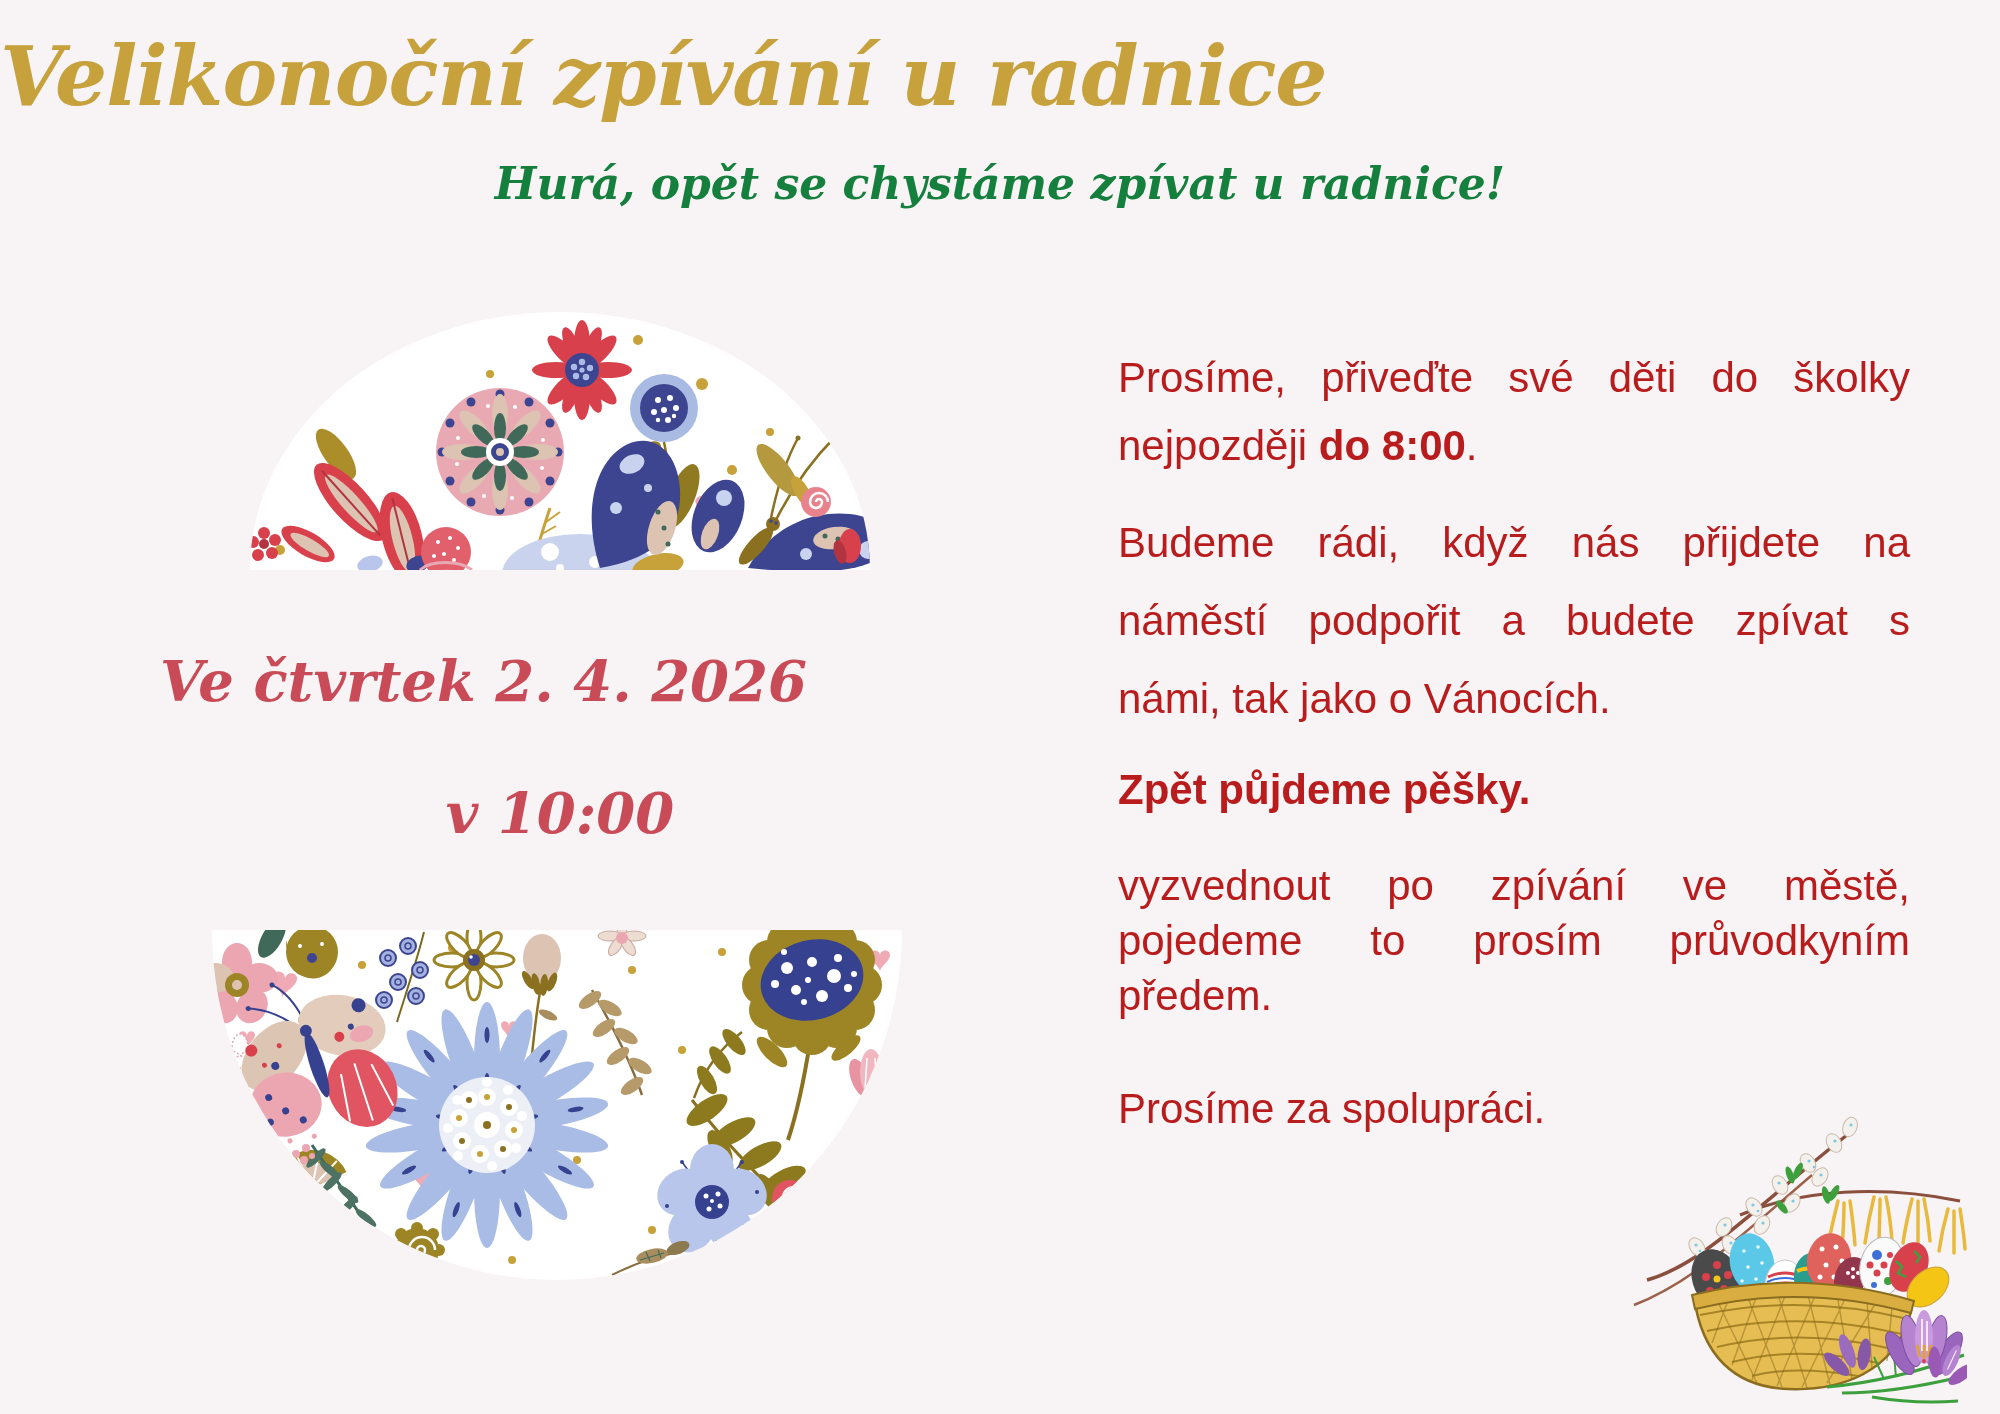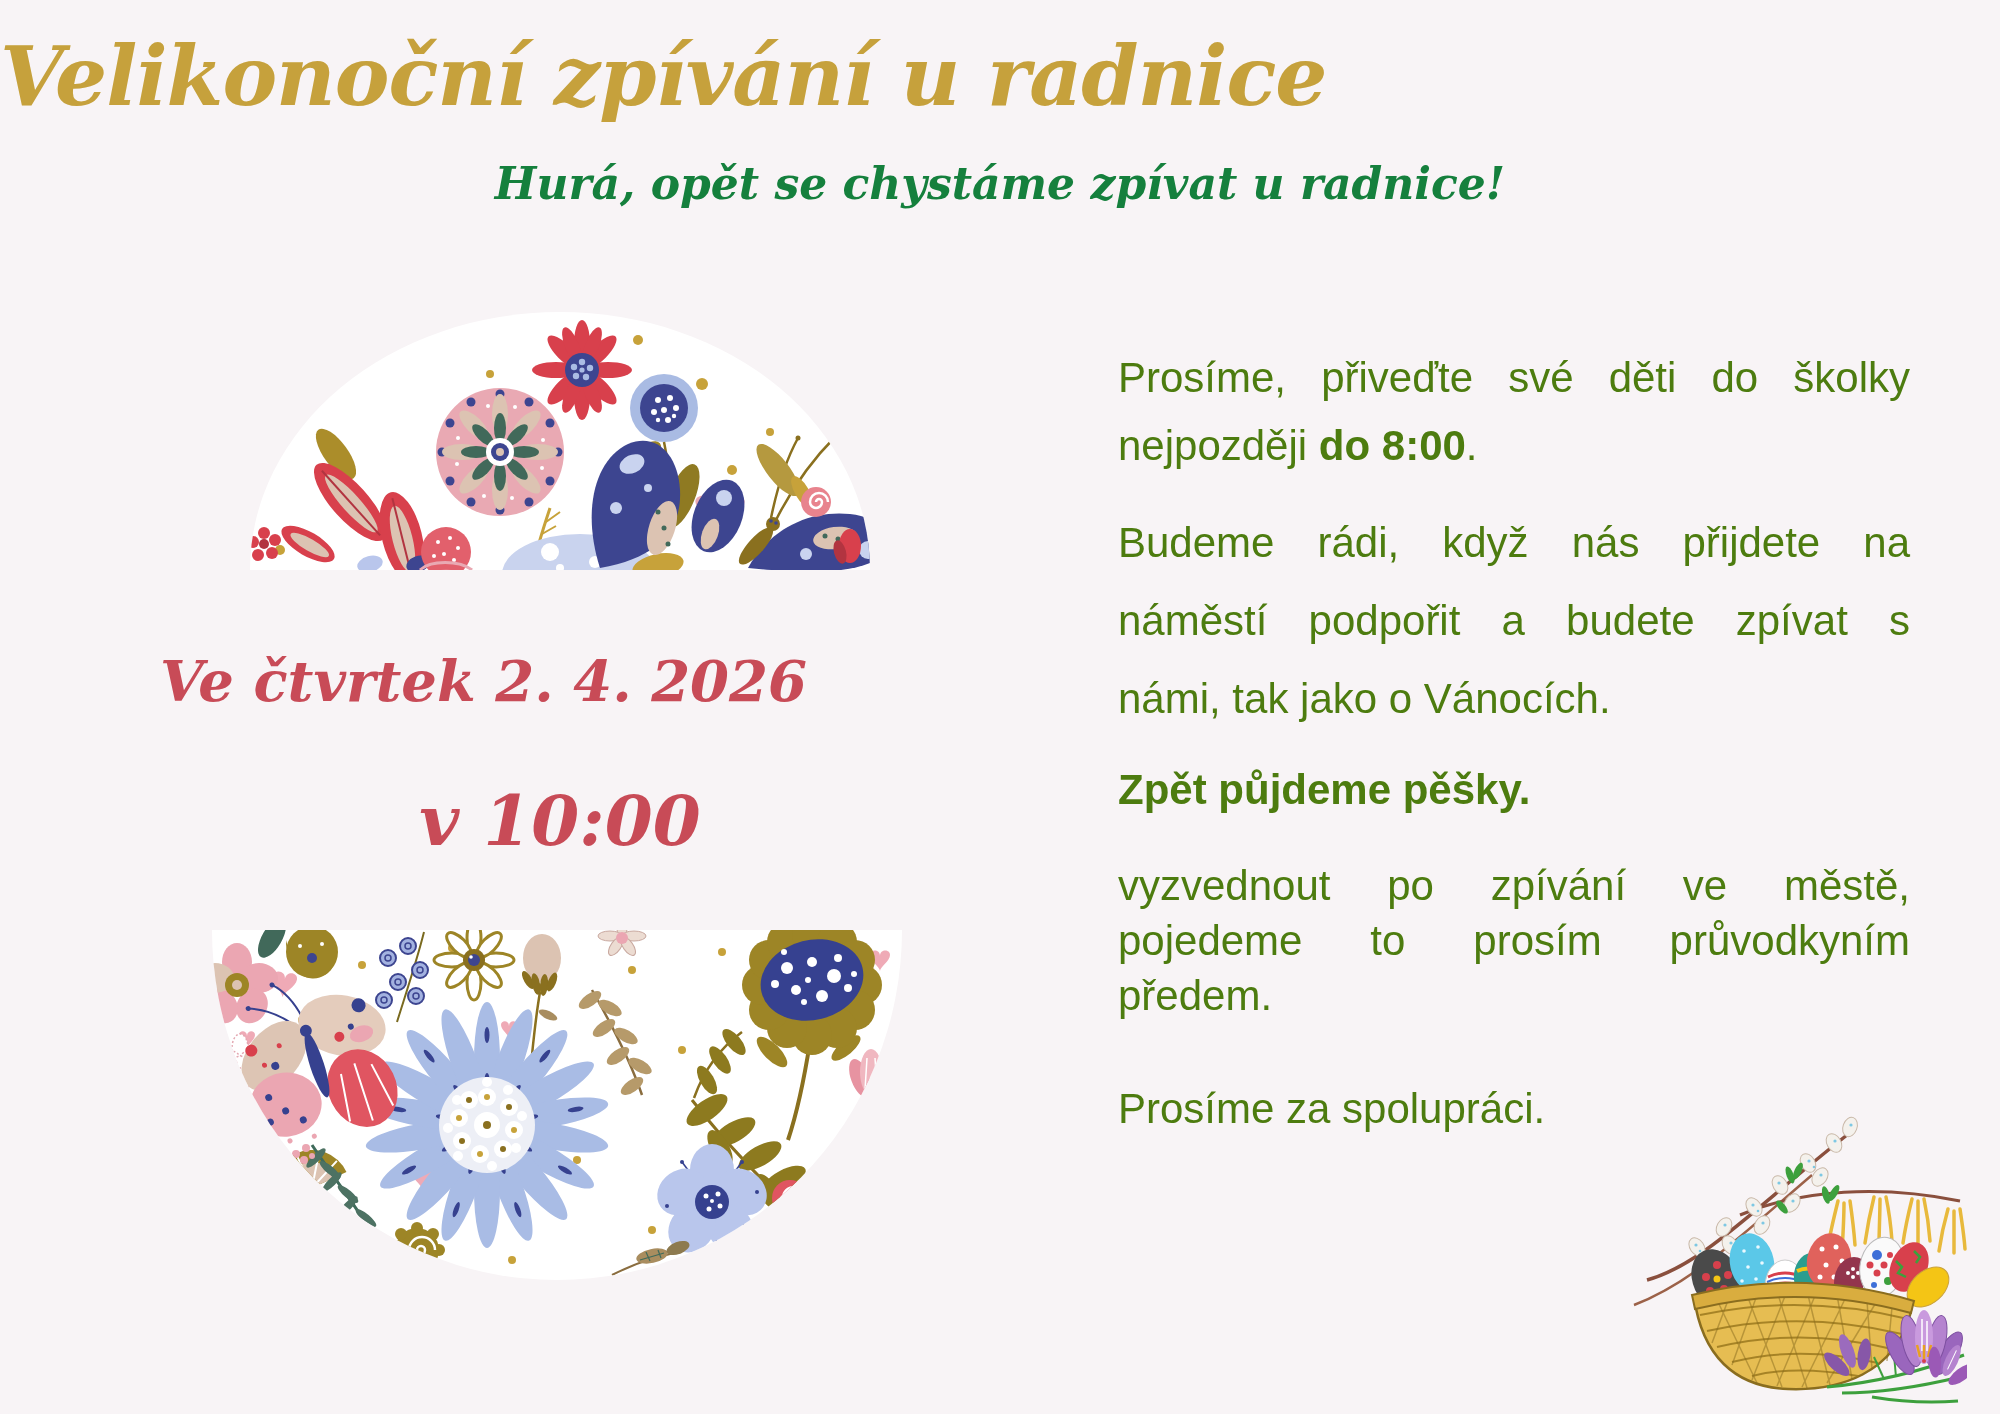--- a/index.html
+++ b/index.html
@@ -30,25 +30,25 @@
   }
   .top-illo svg,.bottom-illo svg{display:block;width:100%;height:100%;}
   .event-date{
     position:absolute;left:160px;top:648px;width:800px;text-align:left;
     font-family:"DejaVu Serif",serif;font-style:italic;font-weight:bold;
     font-size:56px;color:#c84b57;
   }
   .event-time{
     position:absolute;left:160px;top:780px;width:800px;text-align:center;
     font-family:"DejaVu Serif",serif;font-style:italic;font-weight:bold;
-    font-size:69px;color:#c84b57;
+    font-size:56px;color:#c84b57;
   }
   .body-col{
     position:absolute;left:1118px;top:344px;width:792px;
-    font-size:42px;color:#4d7c0f;
+    font-size:42px;color:#b91c1c;
   }
   .para{margin:0;}
   .para .line{text-align:justify;text-align-last:justify;}
   .para .line.last{text-align-last:left;}
   .p1{line-height:68px;margin-bottom:24px;}
   .p2{line-height:78px;margin-bottom:18px;}
   .p3{line-height:68px;margin-bottom:40px;}
   .p4{line-height:68px;margin-bottom:34px;font-weight:bold;}
   .p5{line-height:55px;margin-bottom:52px;}
   .p6{line-height:68px;}

